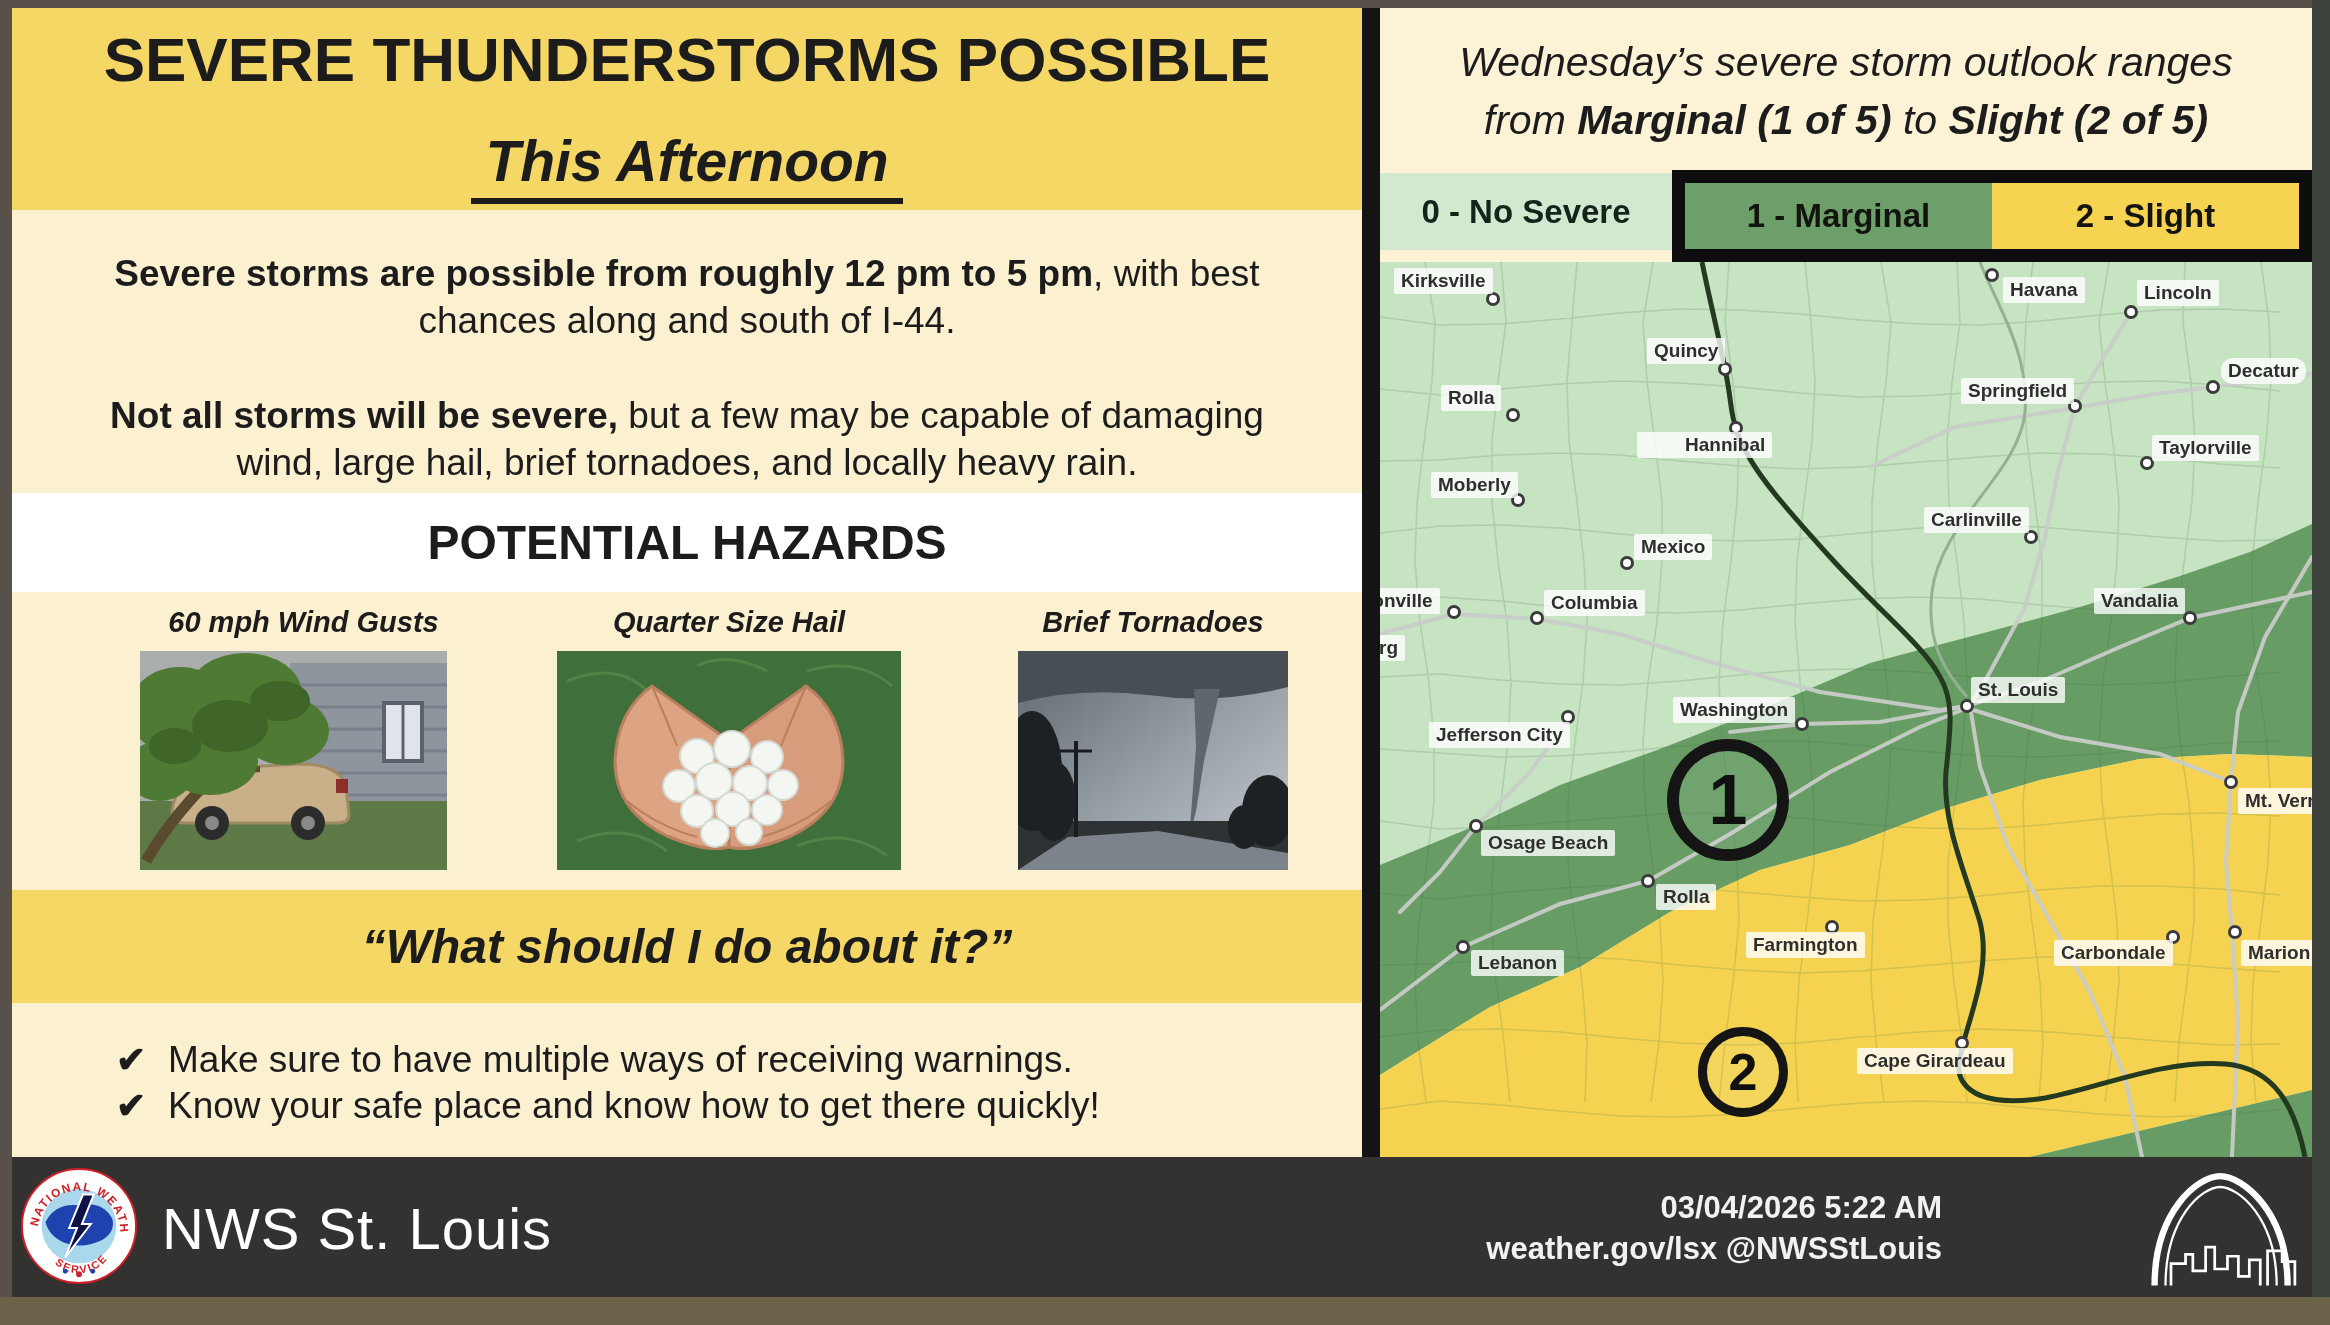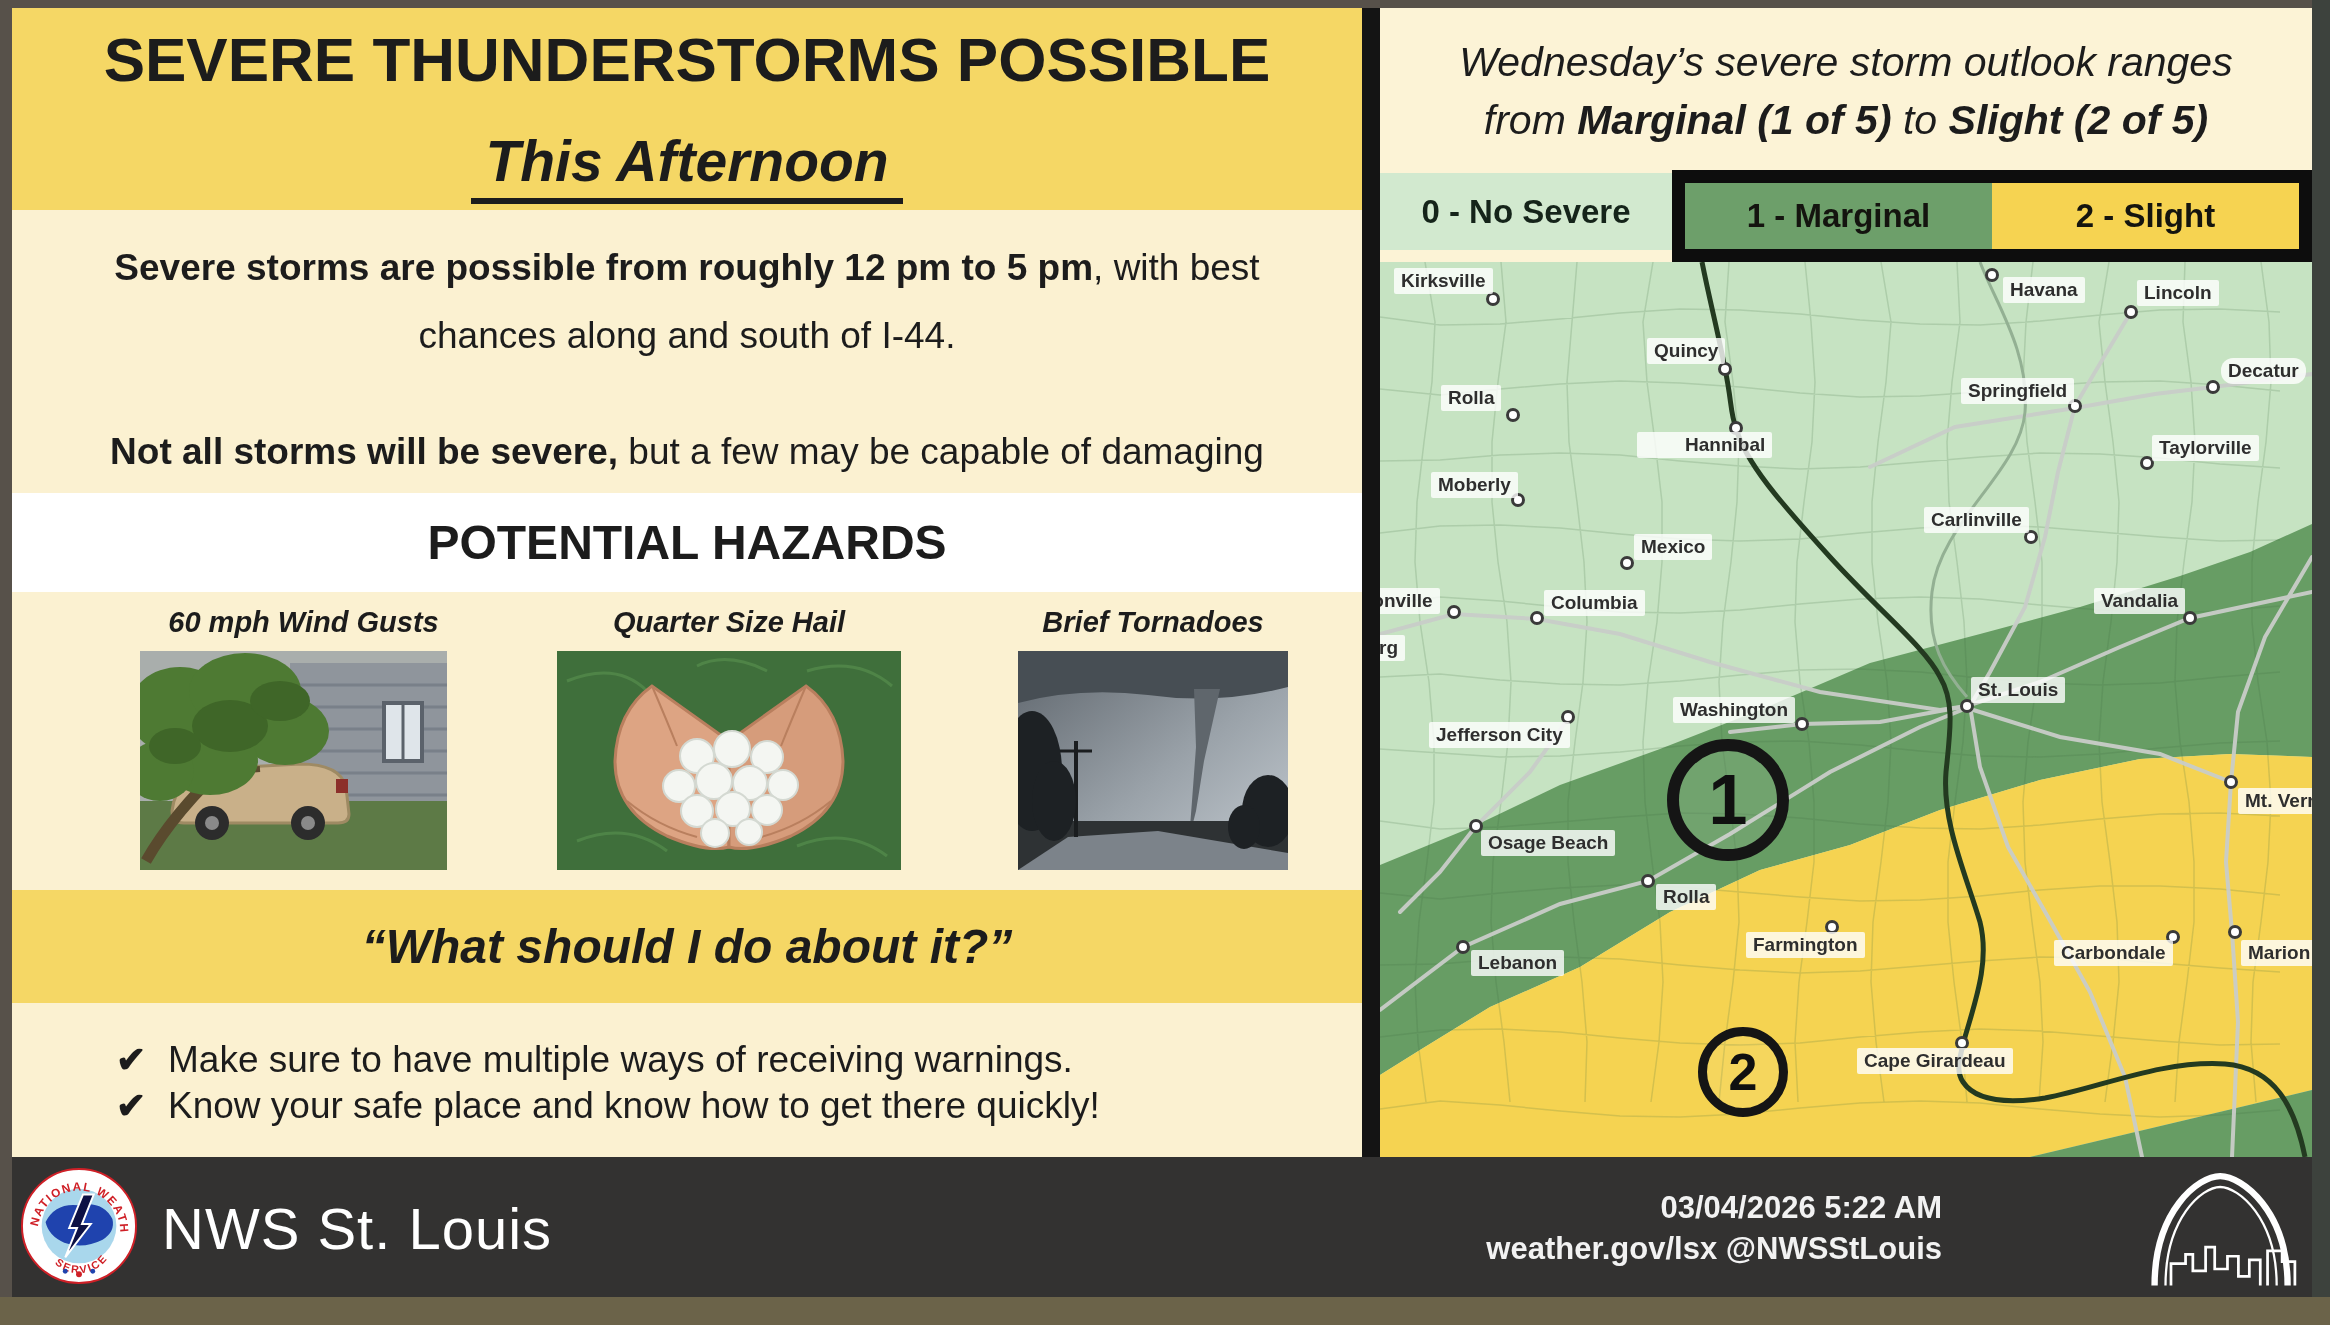--- a/index.html
+++ b/index.html
@@ -11,21 +11,21 @@
   .graphic{position:absolute;left:12px;top:8px;width:2300px;height:1289px;background:#fbf1d1;}
 
   
   .left-panel{position:absolute;left:0;top:0;width:1350px;height:1149px;}
   .divider{position:absolute;left:1350px;top:0;width:18px;height:1149px;background:#141414;}
   .sec{position:relative;width:1350px;overflow:hidden;color:#1c1c1c;}
   .sec-title{height:202px;background:#f5d765;text-align:center;padding-top:16px;}
   .sec-title .t1{font-size:62px;font-weight:800;letter-spacing:0px;line-height:72px;}
   .sec-title .t2{display:inline-block;font-size:57px;font-weight:800;font-style:italic;line-height:66px;margin-top:14px;border-bottom:6px solid #1c1c1c;padding:0 14px 4px 14px;}
   .sec-p{height:283px;background:#fbf1d1;text-align:center;padding-top:24px;}
-  .sec-p p{margin:0 auto 0 auto;max-width:1250px;font-size:37px;line-height:68px;}
+  .sec-p p{margin:16px auto 0 auto;max-width:1250px;font-size:37px;line-height:47px;}
   .sec-p p+p{margin-top:48px;}
   .sec-hz{height:99px;background:#ffffff;text-align:center;}
   .sec-hz .hz{font-size:48px;font-weight:800;line-height:99px;}
   .sec-photos{height:298px;background:#fbf1d1;}
   .fig{position:absolute;top:14px;}
   .fig .cap{text-align:center;font-size:29px;font-weight:700;font-style:italic;height:45px;}
   .fig svg{display:block;}
   .fig1{left:128px;width:327px;}
   .fig2{left:545px;width:344px;}
   .fig3{left:1006px;width:270px;}

